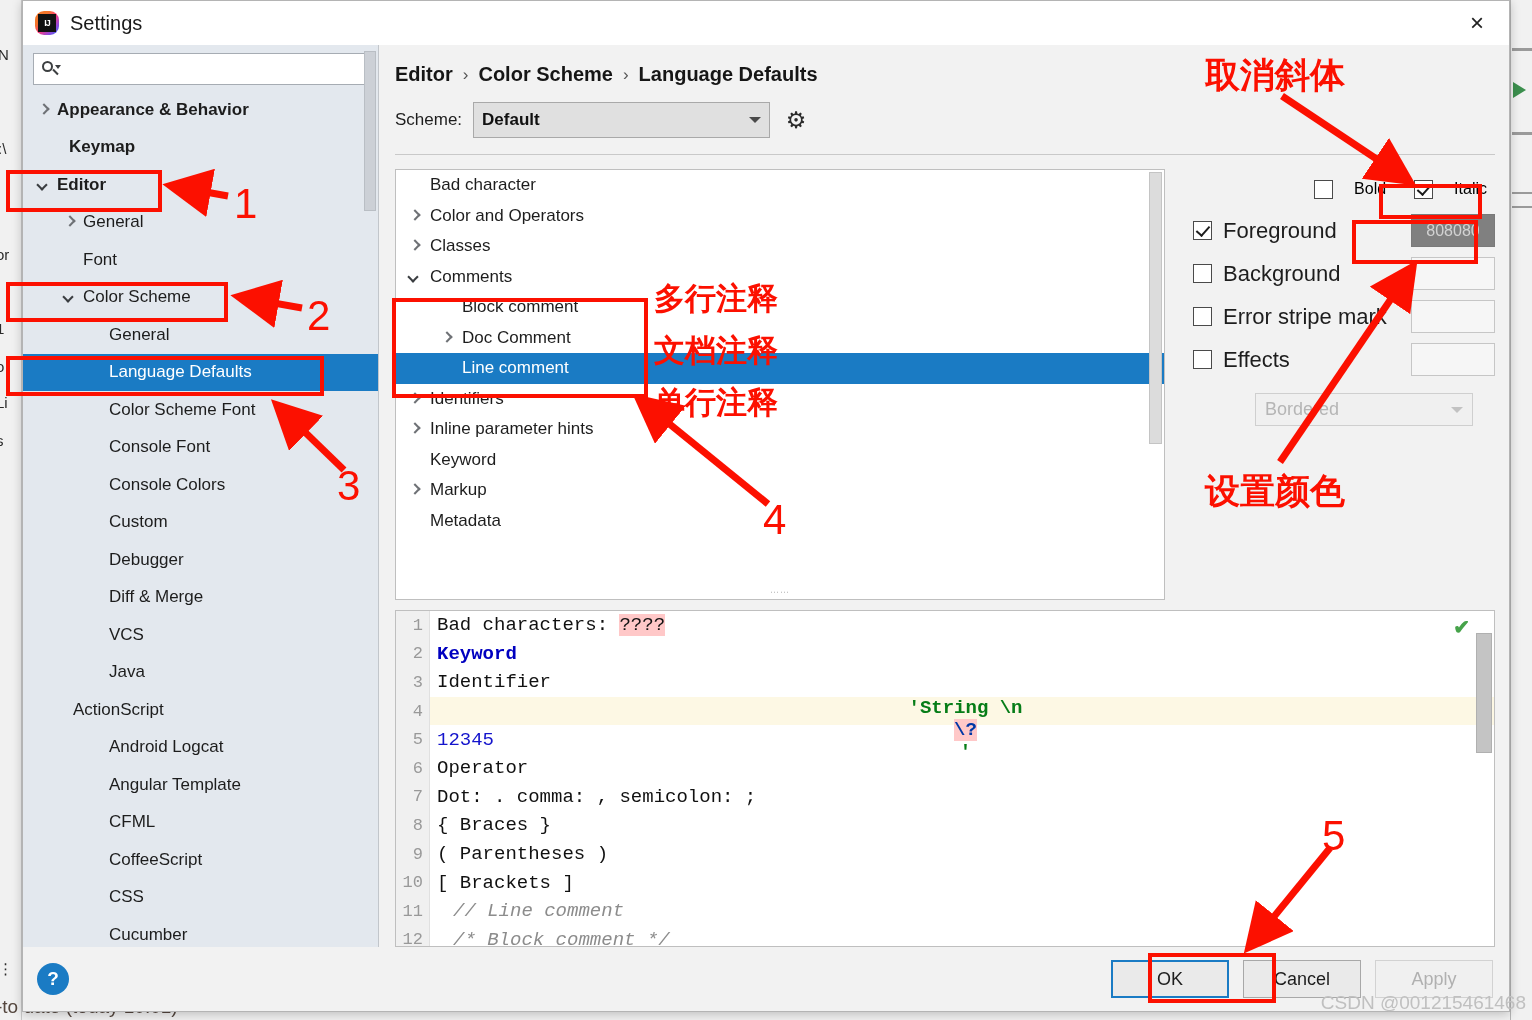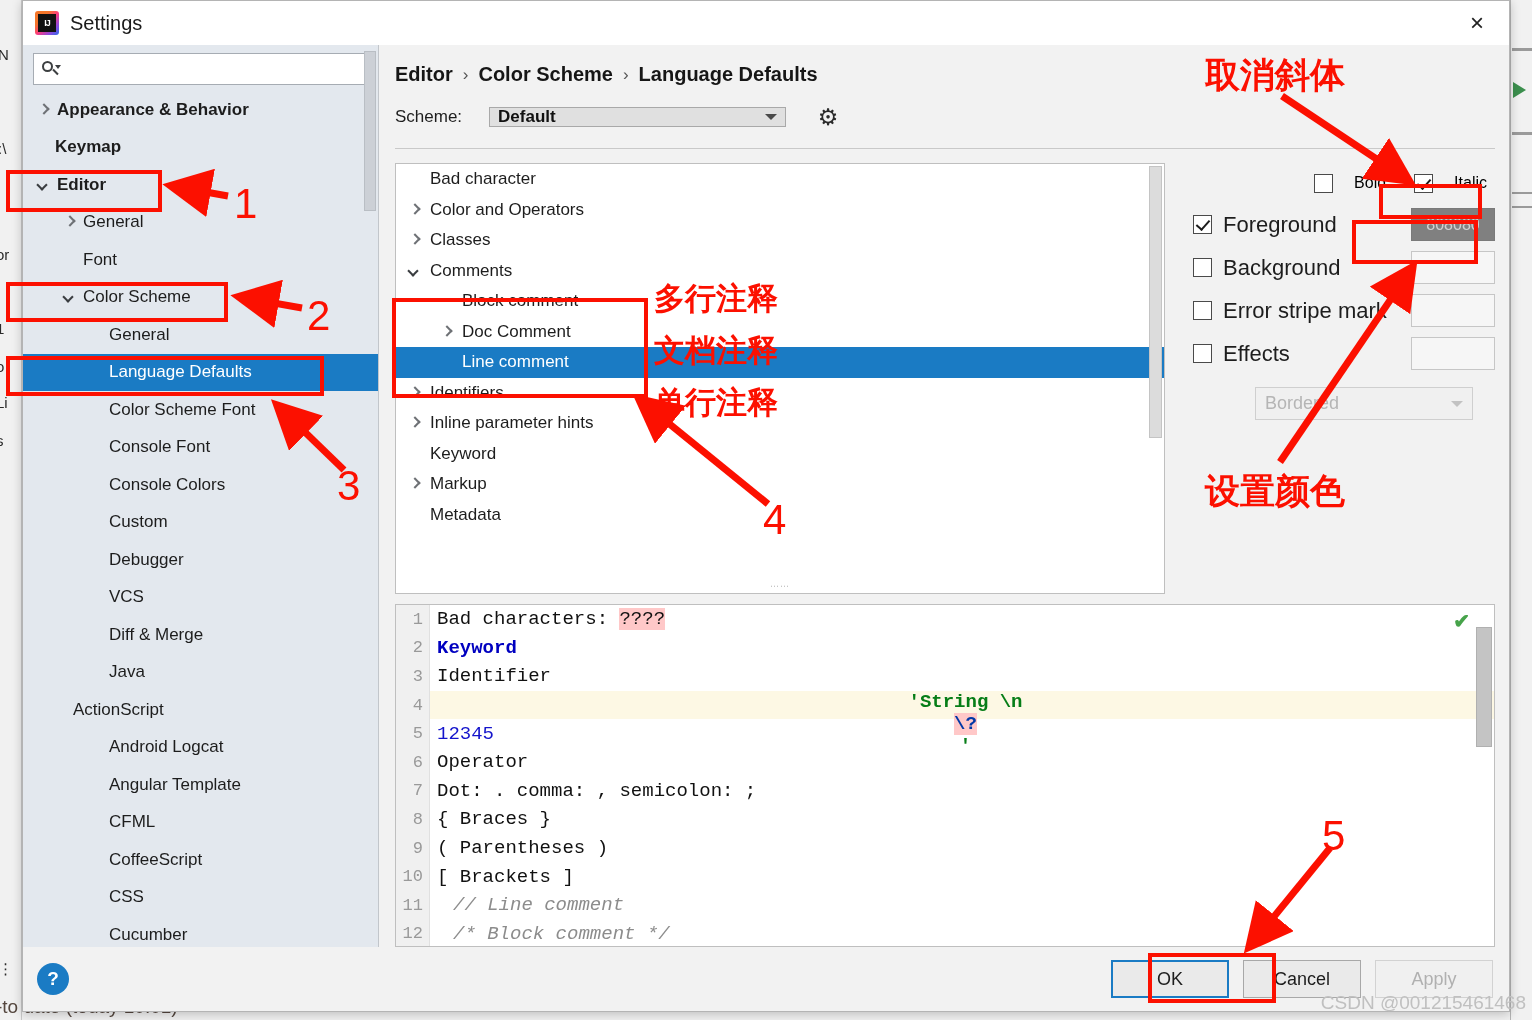--- a/index.html
+++ b/index.html
@@ -24,21 +24,21 @@
   
   #settings-dialog {
     position:absolute; left:22px; top:0; width:1488px; height:1012px;
     background:#f2f2f2;
     border:1px solid #b4b4b4;
     box-shadow:0 2px 10px rgba(0,0,0,.22);
     display:flex; flex-direction:column;
   }
   
   #title-bar { height:44px; background:#ffffff; display:flex; align-items:center; padding:0 4px 0 12px; flex:0 0 44px; }
-  #title-bar .ij-logo { width:24px;height:24px;border-radius:3px;overflow:hidden;position:relative;flex:0 0 24px;margin-right:11px;
+  #title-bar .ij-logo { width:24px;height:24px;border-radius:9px;overflow:hidden;position:relative;flex:0 0 24px;margin-right:11px;
       background:linear-gradient(135deg,#f4762a 0%,#f4762a 30%,#fc3b7d 52%,#8b49e0 78%,#2a6ce8 100%); }
   #title-bar .ij-logo .ij-txt { position:absolute; left:3px; top:3px; width:18px;height:18px; background:#111; color:#fff;
       font-size:9px; font-weight:bold; display:flex;align-items:center;justify-content:center; letter-spacing:-1px; }
   #title-bar .title-text { font-size:20px; color:#1a1a1a; }
   #title-bar .spacer { flex:1; }
   #close-btn { width:56px;height:44px; display:flex;align-items:center;justify-content:center; font-size:24px; color:#222; cursor:default; }
 
   
   #dialog-body { flex:1; display:flex; min-height:0; }
 
@@ -58,23 +58,23 @@
   .tree-item .arrow.right::before { content:""; position:absolute; left:3px; top:2px; width:6px;height:6px; border-right:2px solid #6e7175; border-top:2px solid #6e7175; transform:rotate(45deg); }
   .tree-item .arrow.down::before  { content:""; position:absolute; left:1px; top:3px; width:6px;height:6px; border-right:2px solid #3a3d40; border-bottom:2px solid #3a3d40; transform:rotate(45deg); }
   .tree-item.sel { background:#1a7bc4; color:#fff; }
   .tree-item.bold { font-weight:bold; }
   #sidebar-scrollbar { position:absolute; right:2px; top:6px; width:12px; height:160px; background:#ccd0d6; border:1px solid #b9bec4; }
 
   
   #content { flex:1; display:flex; flex-direction:column; min-width:0; padding:0 14px 0 16px; }
   #breadcrumb { font-size:20px; font-weight:bold; color:#161616; padding:18px 0 16px 0; display:flex; align-items:center; gap:10px; }
   #breadcrumb .sep { font-weight:normal; color:#555; font-size:17px; }
-  #scheme-row { display:flex; align-items:center; gap:27px; padding-bottom:16px; }
+  #scheme-row { display:flex; align-items:center; gap:11px; padding-bottom:16px; }
   #scheme-row .lbl { font-size:17px; color:#1d1d1d; }
-  #scheme-select { width:297px;height:20px; background:#e0e0e0; border:1px solid #a9a9a9; display:flex;align-items:center; padding:0 8px; font-size:17px; font-weight:bold; color:#111; }
+  #scheme-select { width:297px;height:36px; background:#e0e0e0; border:1px solid #a9a9a9; display:flex;align-items:center; padding:0 8px; font-size:17px; font-weight:bold; color:#111; }
   #scheme-select .chev { margin-left:auto; width:0;height:0;border-left:6px solid transparent;border-right:6px solid transparent;border-top:6px solid #4a4a4a; }
   #gear-btn { width:30px;height:30px; display:flex; align-items:center; justify-content:center; font-size:23px; color:#2b2b2b; }
   #hr-sep { height:1px; background:#c9c9c9; margin:0 0 14px 0; }
 
   
   #mid-split { display:flex; gap:0; height:431px; }
   #attr-tree { width:770px; background:#fff; border:1px solid #bfbfbf; position:relative; overflow:hidden; }
   .attr-item { height:30.5px; display:flex; align-items:center; font-size:17px; color:#1d1d1d; padding-left:6px; position:relative; }
   .attr-item .arrow { width:14px;height:14px; position:relative; flex:0 0 14px; margin-right:8px; margin-left:6px; }
   .attr-item .arrow.right::before { content:""; position:absolute; left:3px; top:2px; width:6px;height:6px; border-right:2px solid #6e7175; border-top:2px solid #6e7175; transform:rotate(45deg); }
@@ -175,21 +175,21 @@
               <span class="car"></span>
           </span>
           <input type="text" value="" placeholder="" style="">
         </div>
       </div>
       <div id="tree-scroll">
           <div class="tree-item bold" style="padding-left: 14px;">
             <span class="arrow right"></span>
             <span>Appearance &amp; Behavior</span>
           </div>
-          <div class="tree-item bold" style="padding-left: 12px;">
+          <div class="tree-item bold" style="padding-left: 26px;">
             <span class="arrow none"></span>
             <span>Keymap</span>
           </div>
           <div class="tree-item bold" style="padding-left: 14px;">
             <span class="arrow down"></span>
             <span>Editor</span>
           </div>
           <div class="tree-item" style="padding-left: 40px;">
             <span class="arrow right"></span>
             <span>General</span>
@@ -225,25 +225,25 @@
           <div class="tree-item" style="padding-left: 66px;">
             <span class="arrow none"></span>
             <span>Custom</span>
           </div>
           <div class="tree-item" style="padding-left: 66px;">
             <span class="arrow none"></span>
             <span>Debugger</span>
           </div>
           <div class="tree-item" style="padding-left: 66px;">
             <span class="arrow none"></span>
+            <span>Diff &amp; Merge</span>
+          </div>
+          <div class="tree-item" style="padding-left: 66px;">
+            <span class="arrow none"></span>
             <span>VCS</span>
-          </div>
-          <div class="tree-item" style="padding-left: 66px;">
-            <span class="arrow none"></span>
-            <span>Diff &amp; Merge</span>
           </div>
           <div class="tree-item" style="padding-left: 66px;">
             <span class="arrow none"></span>
             <span>Java</span>
           </div>
           <div class="tree-item" style="padding-left: 30px;">
             <span class="arrow none"></span>
             <span>ActionScript</span>
           </div>
           <div class="tree-item" style="padding-left: 66px;">

